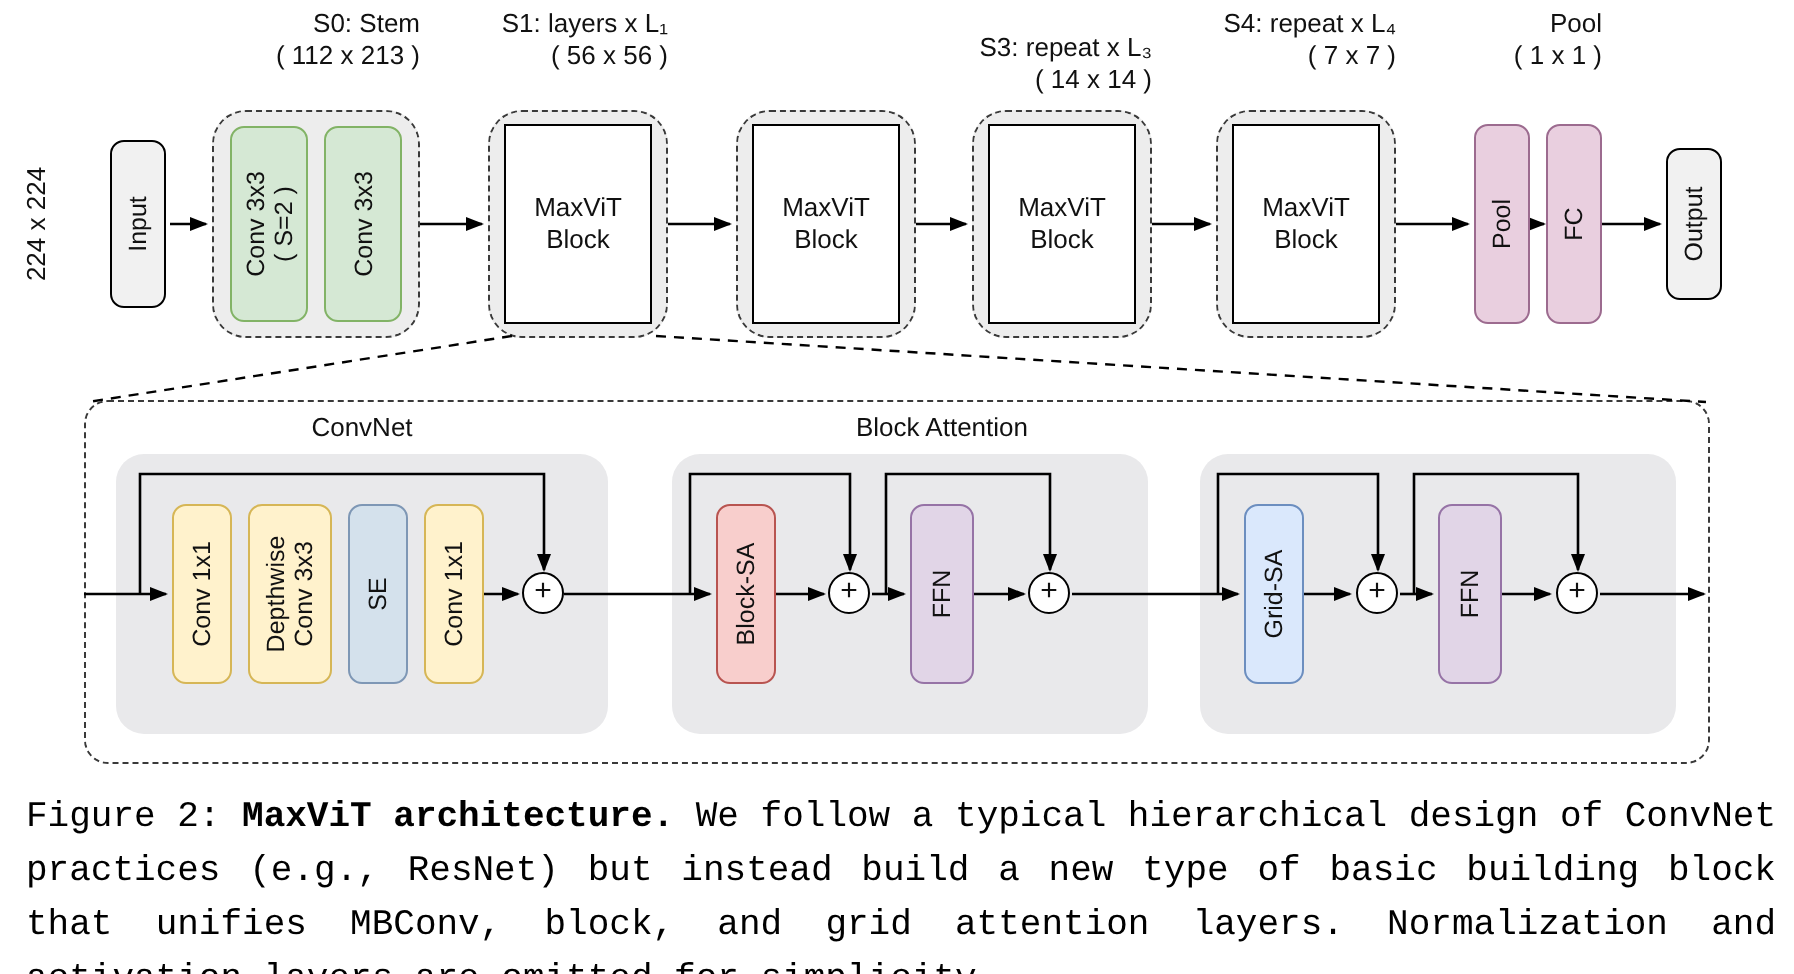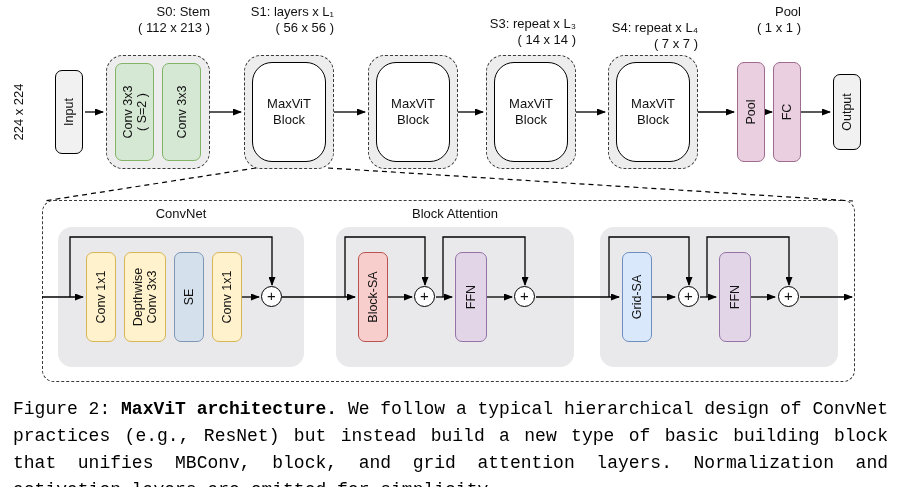--- a/index.html
+++ b/index.html
@@ -4,21 +4,21 @@
 <style>
   html,body { margin:0; padding:0; background:#ffffff; }
   body { width:897px; height:487px; overflow:hidden; font-family:"Liberation Sans",sans-serif; color:#111; }
   #diagram { position:relative; width:897px; height:390px; }
 
   .stage { position:absolute; box-sizing:border-box; background:#ededed; border:1.4px dashed #3a3a3a; border-radius:17px; z-index:1; }
   .detailbox { position:absolute; box-sizing:border-box; background:#ffffff; border:1.4px dashed #3a3a3a; border-radius:12px; z-index:0; }
   .section-bg { position:absolute; box-sizing:border-box; background:#e9e9eb; border-radius:14px; z-index:1; }
 
   .box { position:absolute; box-sizing:border-box; border:1.3px solid #000; border-radius:7px; background:#fff; z-index:3; }
-  .r10 { border-radius:20px; }
+  .r10 { border-radius:0; }
   .gray { background:#f1f1f1; }
   .green { background:#d5e8d4; border-color:#82b366; }
   .pinkhead { background:#e9cfdf; border-color:#9c6b8f; }
   .yellow { background:#fff2cc; border-color:#d6b656; }
   .seblue { background:#d4e1ec; border-color:#7e97b5; }
   .sapink { background:#f8cecc; border-color:#b85450; }
   .ffnpurple { background:#e1d5e7; border-color:#9673a6; }
   .gridblue { background:#dae8fc; border-color:#6c8ebf; }
 
   .vt { position:absolute; left:50%; top:50%; transform:translate(-50%,-50%) rotate(-90deg); white-space:pre; text-align:center; font-size:12.5px; line-height:1.12; color:#111; }
@@ -96,21 +96,21 @@
     <div>( 112 x 213 )</div>
   </div>
   <div class="stage-label" style="left:244px;top:4px;width:90px">
     <div>S1: layers x L₁</div>
     <div>( 56 x 56 )</div>
   </div>
   <div class="stage-label" style="left:486px;top:16px;width:90px">
     <div>S3: repeat x L₃</div>
     <div>( 14 x 14 )</div>
   </div>
-  <div class="stage-label" style="left:608px;top:20px;width:90px">
+  <div class="stage-label" style="left:608px;top:4px;width:90px">
     <div>S4: repeat x L₄</div>
     <div>( 7 x 7 )</div>
   </div>
   <div class="stage-label" style="left:737px;top:4px;width:64px">
     <div>Pool</div>
     <div>( 1 x 1 )</div>
   </div>
 
   <div style="position:absolute;left:4px;top:70px;width:30px;height:84px;z-index:3">
     <span class="vt" style="font-size:13px">224 x 224</span>
@@ -142,21 +142,21 @@
   </div>
   <div class="box pinkhead" style="left:773px;top:62px;width:28px;height:100px">
     <span class="vt">FC</span>
   </div>
 
   <div class="box gray" style="left:833px;top:74px;width:28px;height:76px">
     <span class="vt">Output</span>
   </div>
 
   <div class="section-label" style="left:58px;top:206px;width:246px">ConvNet</div>
-  <div class="section-label" style="left:336px;top:206px;width:238px">Block Attention</div>
+  <div class="section-label" style="left:352px;top:206px;width:238px">Block Attention</div>
 
   <div class="box yellow" style="left:86px;top:252px;width:30px;height:90px">
     <span class="vt">Conv 1x1</span>
   </div>
   <div class="box yellow" style="left:124px;top:252px;width:42px;height:90px">
     <span class="vt">Depthwise
 Conv 3x3</span>
   </div>
   <div class="box seblue" style="left:174px;top:252px;width:30px;height:90px">
     <span class="vt">SE</span>

